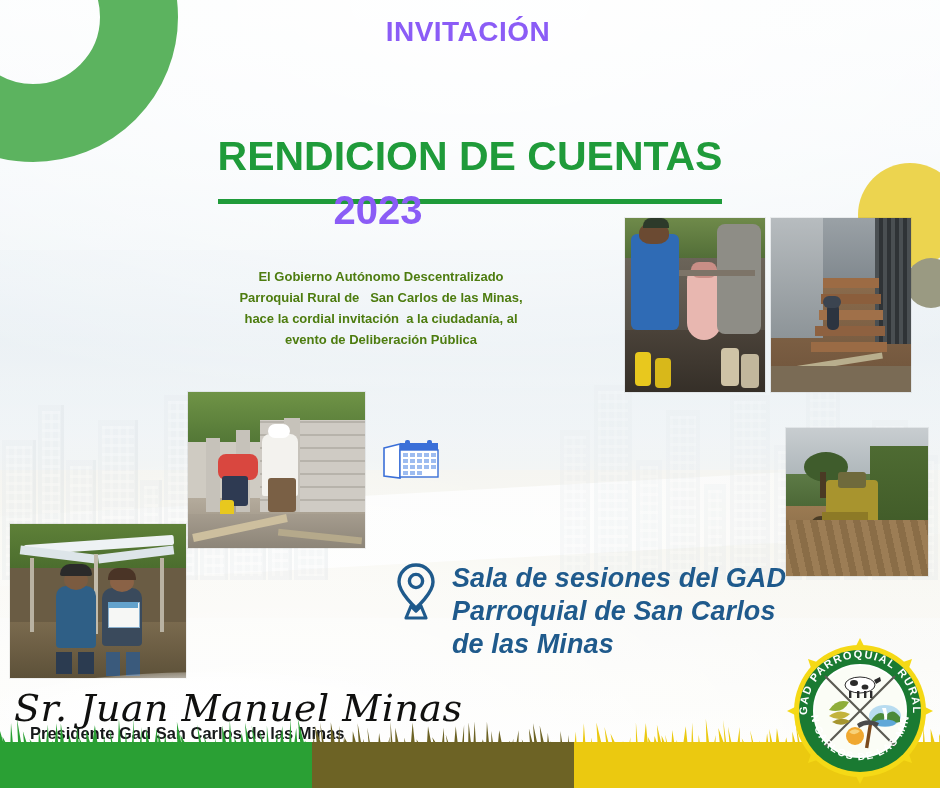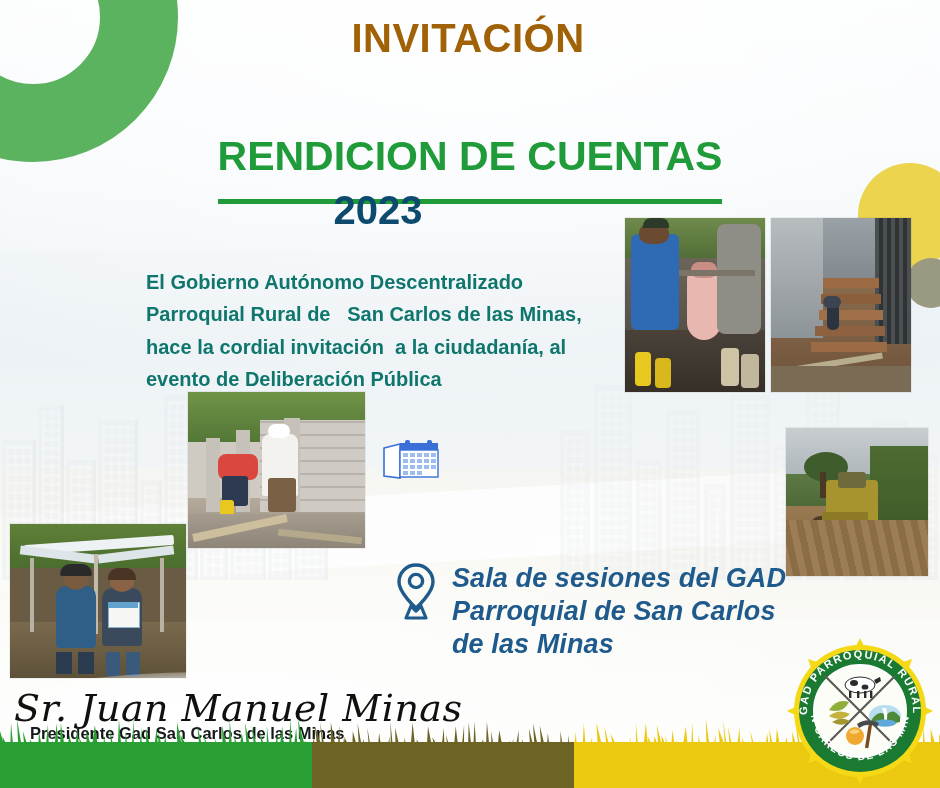--- a/index.html
+++ b/index.html
@@ -100,46 +100,47 @@
   .dot-olive {
     position: absolute; right: -16px; top: 258px;
     width: 50px; height: 50px; border-radius: 50%;
     background: #9a9a82;
   }
 
   
   .title-invitacion {
     position: absolute; left: 0; top: 16px; width: 936px;
     text-align: center;
-    font-size: 40px; font-weight: bold; letter-spacing: .5px;
-    color: #a16207;
+    font-size: 28px; font-weight: bold; letter-spacing: .5px;
+    color: #8b5cf6;
     font-family: "Liberation Sans", sans-serif;
   }
   .title-rendicion {
     position: absolute; left: 0; top: 133px; width: 940px;
     text-align: center;
     font-size: 41px; font-weight: bold;
     color: #1f9b3a;
   }
   .title-rendicion span {
     border-bottom: 5px solid #1f9b3a;
     padding-bottom: 20px;
   }
   .title-year {
     position: absolute; left: 0; top: 188px; width: 756px;
     text-align: center;
     font-size: 40px; font-weight: bold;
-    color: #0c4a6e;
+    color: #8b5cf6;
   }
 
   
   .body-text {
     position: absolute; left: 146px; top: 266px; width: 470px;
-    font-size: 20px; font-weight: bold; line-height: 1.62;
-    color: #0f766e;
+    font-size: 13px; font-weight: bold; line-height: 1.62;
+    color: #4d7c0f;
+    text-align: center;
   }
   .body-text div { white-space: pre; }
 
   
   .detail-row {
     position: absolute;
     display: flex; align-items: flex-start; gap: 14px;
   }
   .detail-row .txt {
     color: #1f5a8c;

